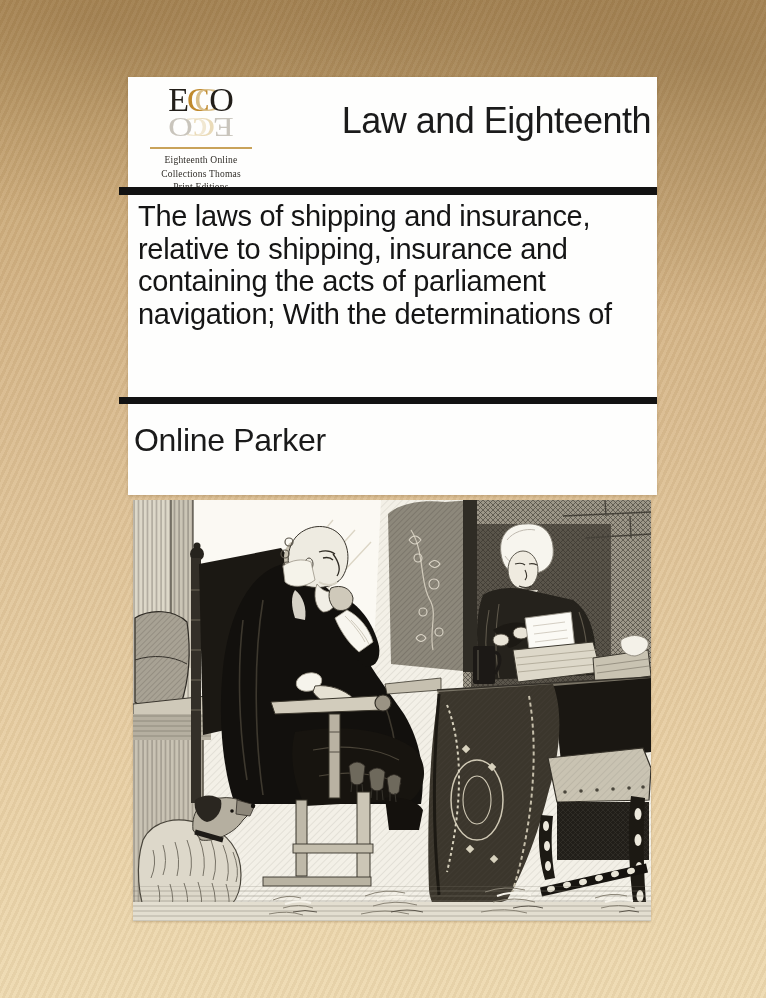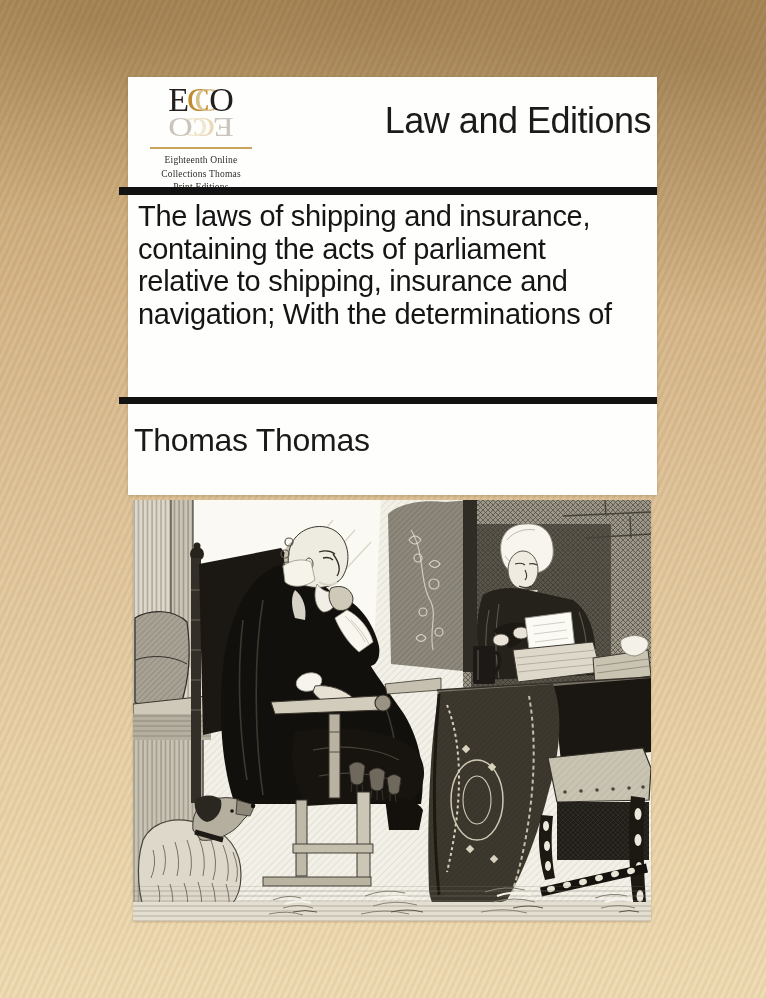--- a/index.html
+++ b/index.html
@@ -57,35 +57,35 @@
 
     <div id="logo">
       <div class="brand"><span class="l1">E</span><span class="l2">C</span><span class="l3">C</span><span class="l4">O</span></div>
       <div class="brand reflect"><span class="l1">E</span><span class="l2">C</span><span class="l3">C</span><span class="l4">O</span></div>
       <div class="gold-rule"></div>
       <div class="tagline">Eighteenth Online</div>
       <div class="tagline">Collections Thomas</div>
       <div class="tagline">Print Editions</div>
     </div>
 
-    <div id="category">Law and Editions</div>
+    <div id="category">Law and Eighteenth</div>
   </div>
 
   <div class="bar" id="bar1"></div>
 
   <div id="title">
     <div>The laws of shipping and insurance,</div>
+    <div>relative to shipping, insurance and</div>
     <div>containing the acts of parliament</div>
-    <div>relative to shipping, insurance and</div>
     <div>navigation; With the determinations of</div>
   </div>
 
   <div class="bar" id="bar2"></div>
 
-  <div id="author">Thomas Thomas</div>
+  <div id="author">Online Parker</div>
 
   <div id="illustration">
     <svg width="518" height="421" viewBox="0 0 518 421" xmlns="http://www.w3.org/2000/svg">
       <defs>
         <pattern id="hl" width="5" height="5" patternUnits="userSpaceOnUse" patternTransform="rotate(45)">
           <line x1="0" y1="0" x2="0" y2="5" stroke="#8d887c" stroke-width="0.7"></line>
         </pattern>
         <pattern id="hm" width="4" height="4" patternUnits="userSpaceOnUse" patternTransform="rotate(45)">
           <line x1="0" y1="0" x2="0" y2="4" stroke="#4f4a42" stroke-width="0.9"></line>
         </pattern>

